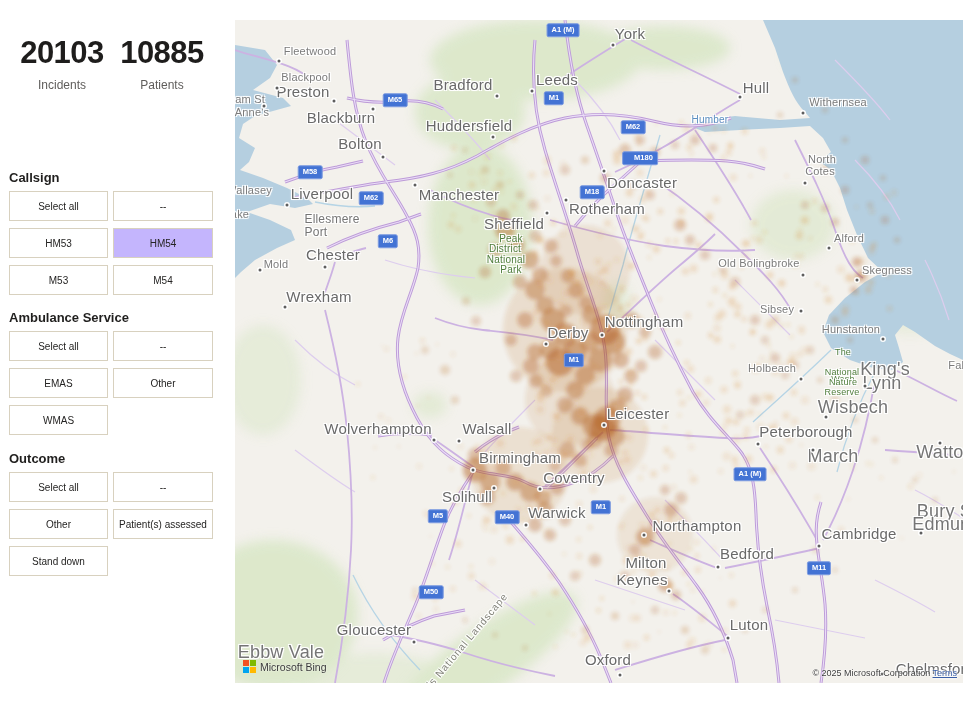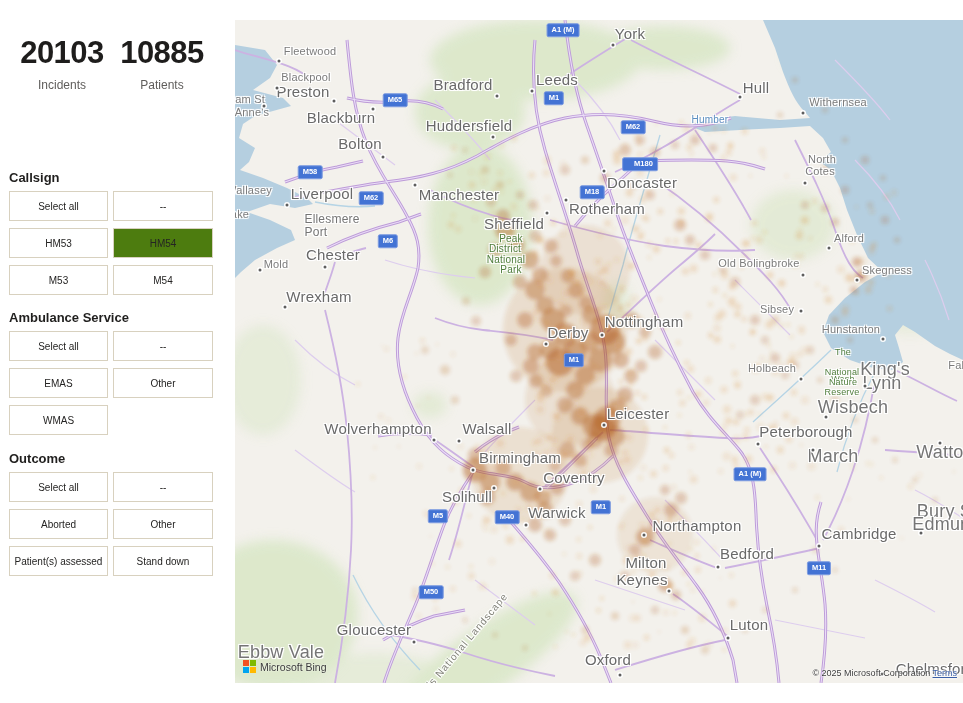--- a/index.html
+++ b/index.html
@@ -13,21 +13,21 @@
   .stat .lbl{margin-top:8px;font-size:12px;color:#5f5d5b;}
   .fsec{position:absolute;left:9px;width:212px;}
   .fsec0{top:170px;}.fsec1{top:310px;}.fsec2{top:451px;}
   .ftitle{font-size:13px;font-weight:700;color:#201f1e;height:16px;margin-bottom:5px;}
   .fbtns{display:flex;flex-wrap:wrap;}
   .fbtn{box-sizing:border-box;width:99px;height:30px;margin-right:5px;margin-bottom:7px;
         background:#fff;border:1px solid #d8d1bf;font-size:10px;color:#252423;
         display:flex;align-items:center;justify-content:center;cursor:pointer;
         font-family:"Liberation Sans",sans-serif;padding:0 3px;text-align:center;}
   .fbtn:nth-child(2n){width:100px;margin-right:0;}
-  .fbtn.sel{background:#4d7c0f;}
+  .fbtn.sel{background:#c4b5fd;}
 
   
   #map{position:absolute;left:235px;top:20px;width:728px;height:663px;background:#f3f1ec;overflow:hidden;}
   #mapsvg{position:absolute;left:0;top:0;}
   .rmin{stroke:#ddcdee;stroke-width:1.2;fill:none;}
   .rmaj{stroke:#ccb2e2;stroke-width:1.8;fill:none;}
   .mwc{stroke:#bd9bd8;stroke-width:3;fill:none;}
   .mwf{stroke:#eadef7;stroke-width:1.1;fill:none;}
   .riv{stroke:#aacfe4;stroke-width:1.3;fill:none;opacity:.85;}
   .sea{fill:#b5cfe0;}
@@ -96,21 +96,20 @@
             <button class="fbtn">EMAS</button>
             <button class="fbtn">Other</button>
             <button class="fbtn">WMAS</button>
           </div>
         </div>
         <div class="fsec fsec2">
           <div class="ftitle">Outcome</div>
           <div class="fbtns">
             <button class="fbtn">Select all</button>
             <button class="fbtn">--</button>
-            <button class="fbtn">Aborted</button>
             <button class="fbtn">Other</button>
             <button class="fbtn">Patient(s) assessed</button>
             <button class="fbtn">Stand down</button>
           </div>
         </div>
       </div>
   </div>
 
   <div id="map">
     <svg id="mapsvg" width="728" height="663" viewBox="0 0 728 663">
@@ -976,21 +975,21 @@
         <div class="mdot" style="left: 584px; top: 526px;"></div>
         <div class="mdot" style="left: 686px; top: 513px;"></div>
         <div class="mdot" style="left: 493px; top: 618px;"></div>
         <div class="mdot" style="left: 385px; top: 655px;"></div>
         <div class="mdot" style="left: 179px; top: 622px;"></div>
         <div class="mdot" style="left: 647px; top: 654px;"></div>
         <div class="shield" style="left: 328px; top: 10px;">A1 (M)</div>
         <div class="shield" style="left: 319px; top: 78px;">M1</div>
         <div class="shield" style="left: 160px; top: 80px;">M65</div>
         <div class="shield" style="left: 398px; top: 107px;">M62</div>
-        <div class="shield" style="left: 405px; top: 144px; padding-left: 11px;">M180</div>
+        <div class="shield" style="left: 405px; top: 138px; padding-left: 11px;">M180</div>
         <div class="shield" style="left: 75px; top: 152px;">M58</div>
         <div class="shield" style="left: 136px; top: 178px;">M62</div>
         <div class="shield" style="left: 357px; top: 172px;">M18</div>
         <div class="shield" style="left: 153px; top: 221px;">M6</div>
         <div class="shield" style="left: 339px; top: 340px;">M1</div>
         <div class="shield" style="left: 203px; top: 496px;">M5</div>
         <div class="shield" style="left: 272px; top: 497px;">M40</div>
         <div class="shield" style="left: 366px; top: 487px;">M1</div>
         <div class="shield" style="left: 515px; top: 454px;">A1 (M)</div>
         <div class="shield" style="left: 584px; top: 548px;">M11</div>

